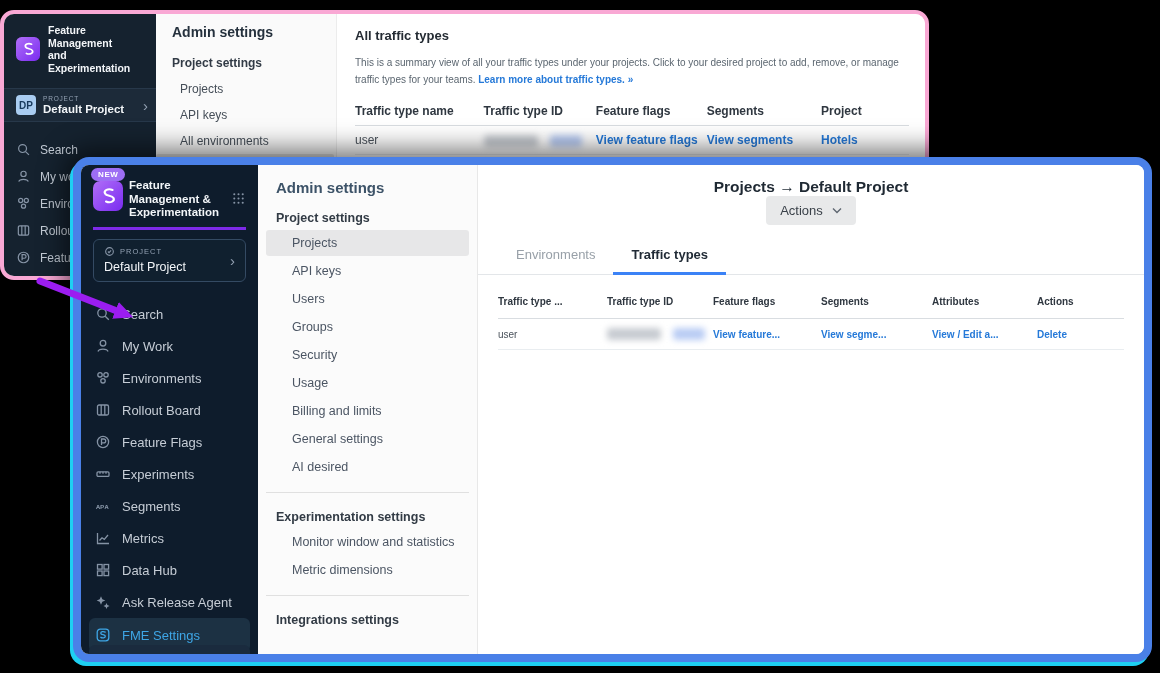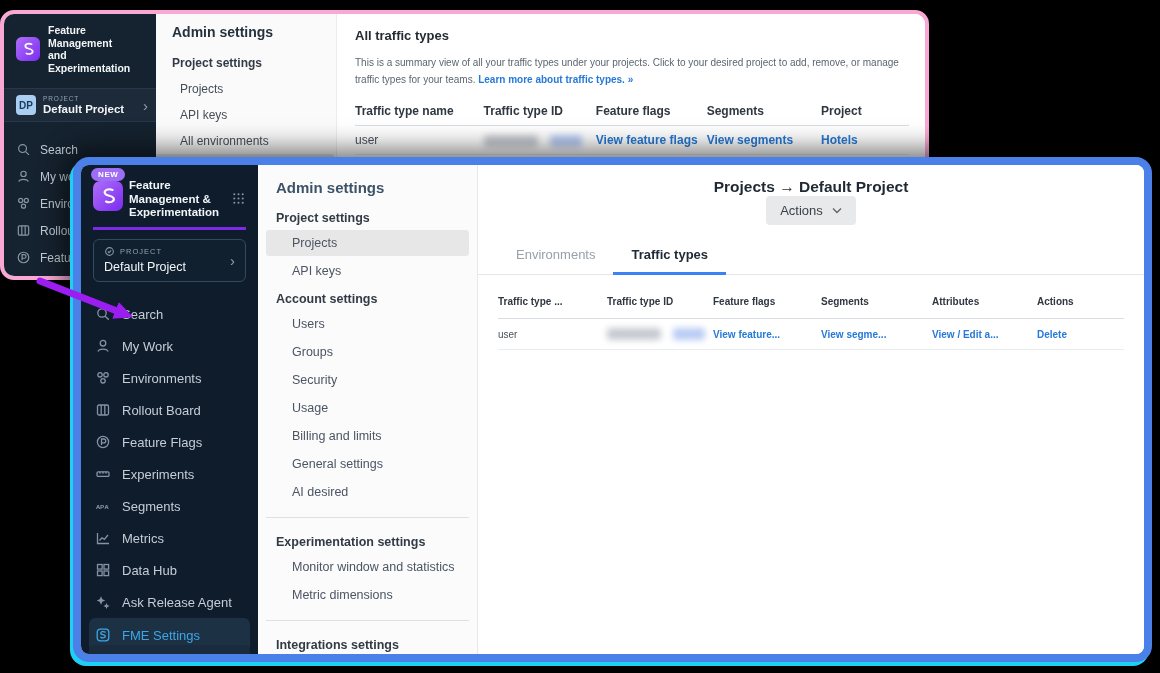--- a/index.html
+++ b/index.html
@@ -387,21 +387,20 @@
     <div class="fw-item-partial"></div>
   </div>
 
   <div class="fw-nav">
     <div class="fw-nav-title">Admin settings</div>
 
     <div class="fw-sec-head">Project settings</div>
     <div class="fw-nav-item selected">Projects</div>
     <div class="fw-nav-item">API keys</div>
 
-    <div class="fw-sec-head" style="padding-top:6px">Account settings</div>
     <div class="fw-nav-item">Users</div>
     <div class="fw-nav-item">Groups</div>
     <div class="fw-nav-item">Security</div>
     <div class="fw-nav-item">Usage</div>
     <div class="fw-nav-item">Billing and limits</div>
     <div class="fw-nav-item">General settings</div>
     <div class="fw-nav-item">AI desired</div>
 
     <div class="fw-divider"></div>
     <div class="fw-sec-head">Experimentation settings</div>

